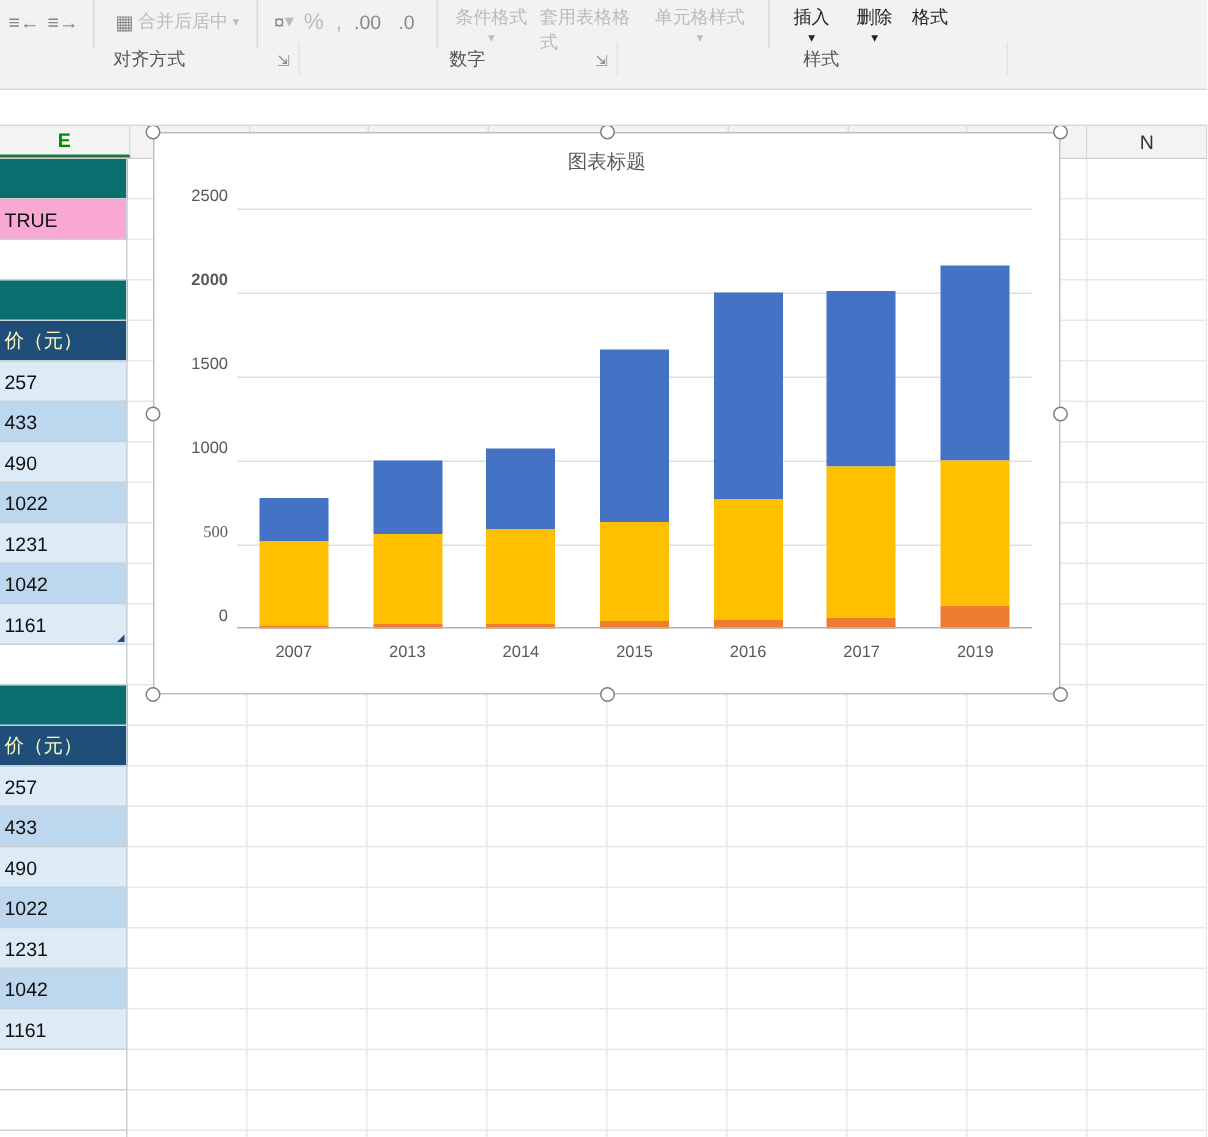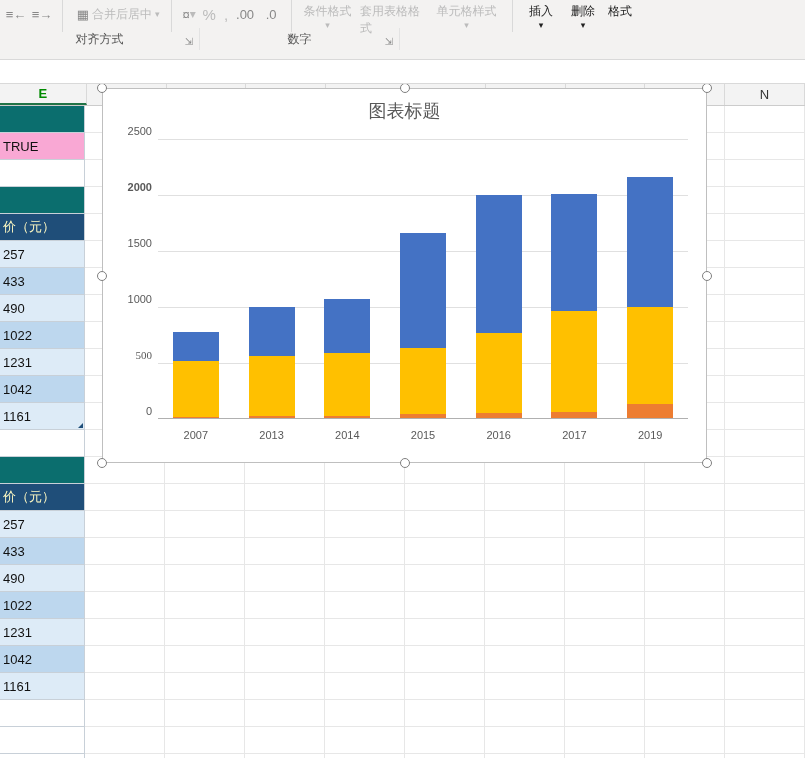--- a/index.html
+++ b/index.html
@@ -5,21 +5,21 @@
   * { box-sizing: border-box; margin: 0; padding: 0; font-family: "Microsoft YaHei", Arial, sans-serif; }
   body { background: #fff; width: 805px; height: 758px; overflow: hidden; position: relative; }
 
   
   .ribbon { height: 60px; background: #f3f2f1; border-bottom: 1px solid #d9d9d9; position: relative; }
   .ribbon-top { height: 28px; display: flex; align-items: center; padding-left: 4px; gap: 2px; }
   .ribbon-btn { height: 22px; display: flex; align-items: center; padding: 0 3px; font-size: 12px; color: #666; }
   .ribbon-btn.disabled { color: #bbb; }
   .ribbon-icon { width: 18px; height: 18px; display: inline-flex; align-items: center; justify-content: center; color: #888; font-size: 13px; }
   .sep { width: 1px; height: 36px; background: #d9d9d9; margin: 0 6px; }
-  .ribbon-groups { height: 22px; display: flex; font-size: 12px; color: #555; }
+  .ribbon-groups { height: 22px; display: flex; font-size: 12px; color: #555; gap: 12px; }
   .rg { display: flex; align-items: center; justify-content: center; position: relative; border-right: 1px solid #e3e3e3; }
   .rg-launch { position: absolute; right: 4px; bottom: 3px; width: 12px; height: 12px; font-size: 10px; color: #888; display:flex;align-items:center;justify-content:center;}
   .rg1 { width: 200px; }
   .rg2 { width: 200px; }
   .rg3 { width: 248px; }
   .rg4 { width: 157px; }
 
   .formula-bar { height: 24px; border-bottom: 1px solid #d9d9d9; background: #fff; }
   .fb-inner { height:100%; display:flex; align-items:center; padding-left:6px; color:#333; font-size:13px;}
 
@@ -42,21 +42,21 @@
   .rest { flex:1; border-bottom: 1px solid #e7e7e7; display:flex; }
   .rest .rc { width:80px; border-right:1px solid #e7e7e7; height:100%; }
 
   
   .chart-obj { position: absolute; left: 102px; top: 4px; width: 605px; height: 375px; background: #fff; border: 1px solid #bfbfbf; }
   .handle { position:absolute; width:10px; height:10px; background:#fff; border:1.5px solid #7f7f7f; border-radius:50%; }
   .h-tl{left:-6px;top:-6px;} .h-tr{right:-6px;top:-6px;} .h-bl{left:-6px;bottom:-6px;} .h-br{right:-6px;bottom:-6px;}
   .h-tm{left:50%;top:-6px;margin-left:-5px;} .h-bm{left:50%;bottom:-6px;margin-left:-5px;}
   .h-ml{left:-6px;top:50%;margin-top:-5px;} .h-mr{right:-6px;top:50%;margin-top:-5px;}
 
-  .chart-title { text-align:center; font-size:18px; color:#595959; margin-top:10px; }
+  .chart-title { text-align:center; font-size:13px; color:#595959; margin-top:10px; }
 
   .plot { position:absolute; left:55px; top:50px; width:530px; height:280px; }
   .axis-y { position:absolute; left:-42px; top:-8px; bottom:-8px; width:40px; font-size:11px; color:#595959; }
   .ylabel { position:absolute; right:4px; transform:translateY(-50%); }
   .gridline { position:absolute; left:0; right:0; border-top:1px solid #e0e0e0; }
   .baseline { position:absolute; left:0; right:0; bottom:0; border-top:1px solid #b0b0b0; }
   .bars { position:absolute; left:0; right:0; top:0; bottom:0; display:flex; }
   .bar-slot { flex:1; position:relative; display:flex; align-items:flex-end; justify-content:center; }
   .bar { width:46px; position:relative; display:flex; flex-direction:column-reverse; }
   .seg { width:100%; }
@@ -124,20 +124,23 @@
       </div>
   </div>
   <div class="ribbon-groups">
     <div class="rg rg1">
         <span>对齐方式</span>
         <span class="rg-launch">⇲</span>
       </div>
     <div class="rg rg2">
         <span>数字</span>
         <span class="rg-launch">⇲</span>
+      </div>
+    <div class="rg rg3">
+        <span>样式</span>
       </div>
   </div>
 </div>
 
 <div class="formula-bar">
   <div class="fb-inner"></div>
 </div>
 
 <div class="grid-wrap">
   <div class="col-headers" id="colh">

